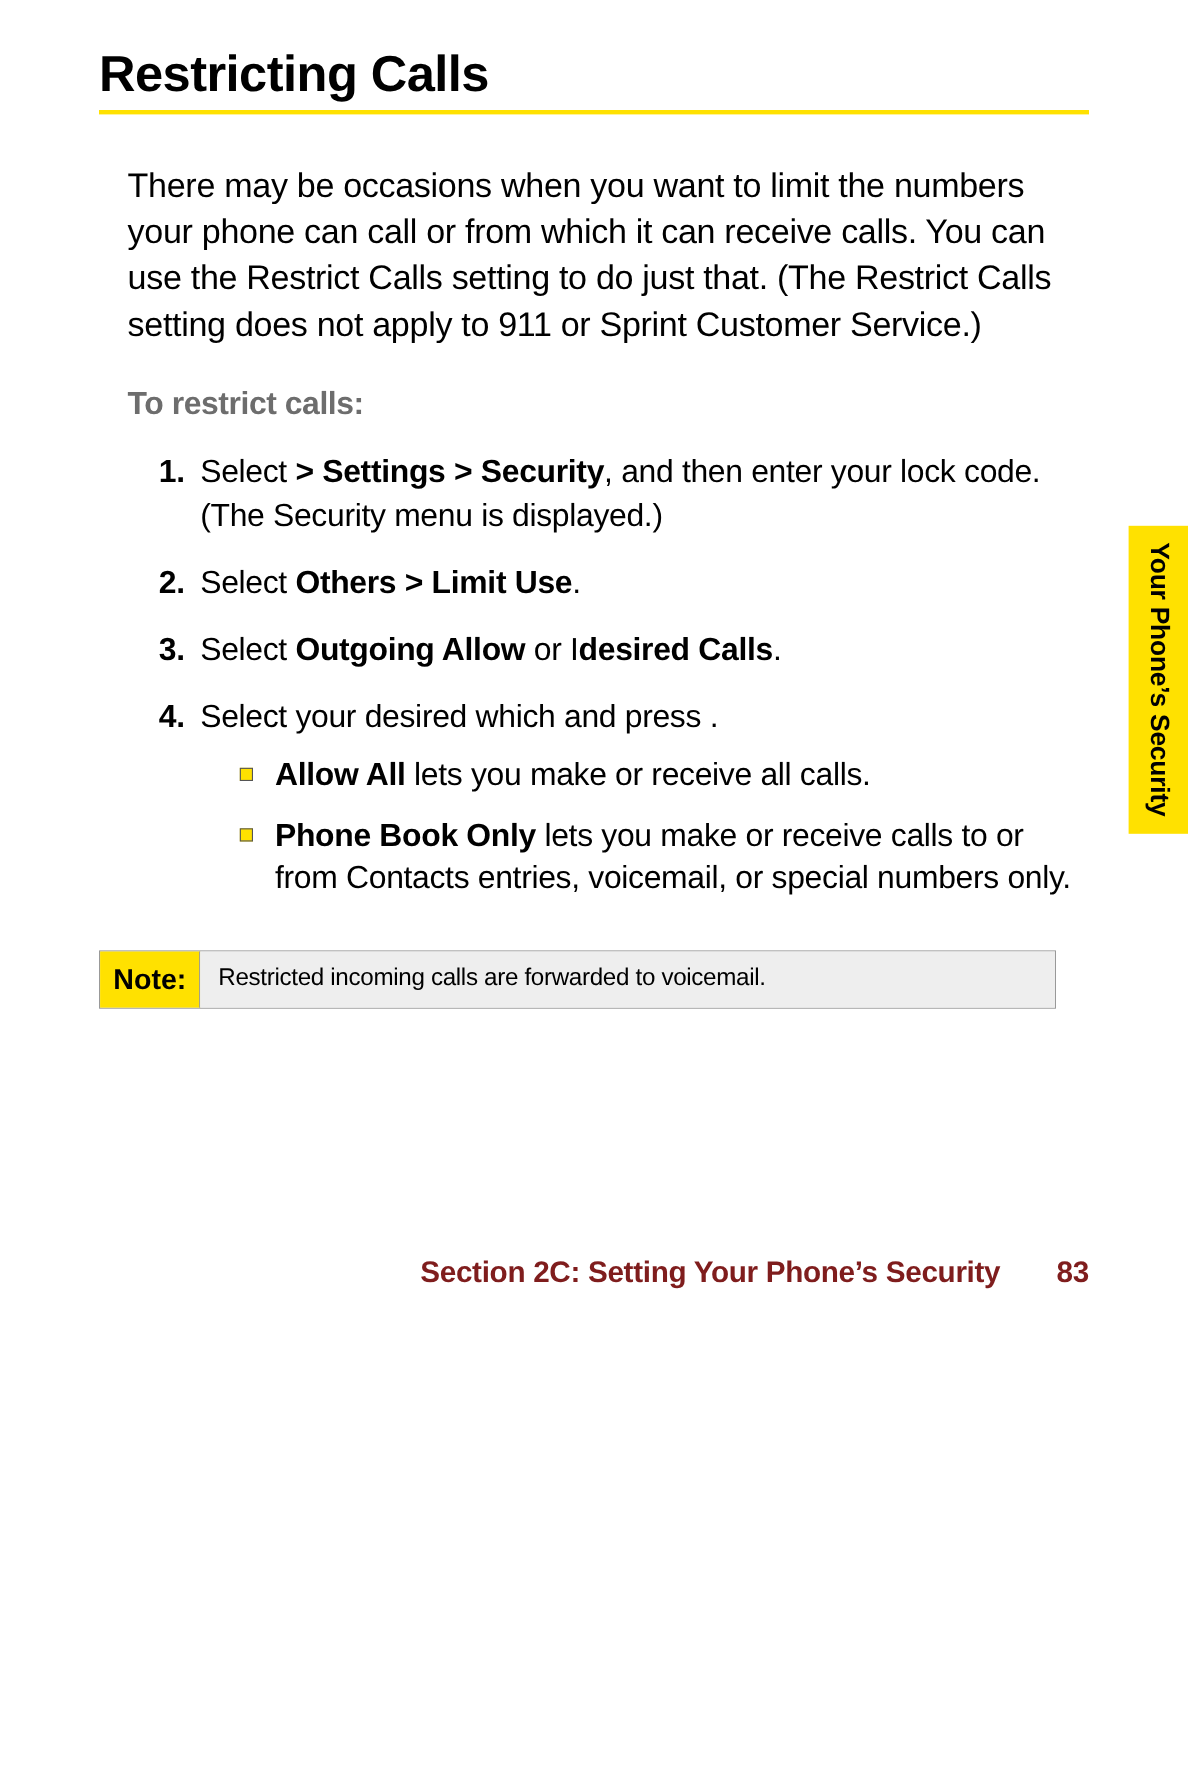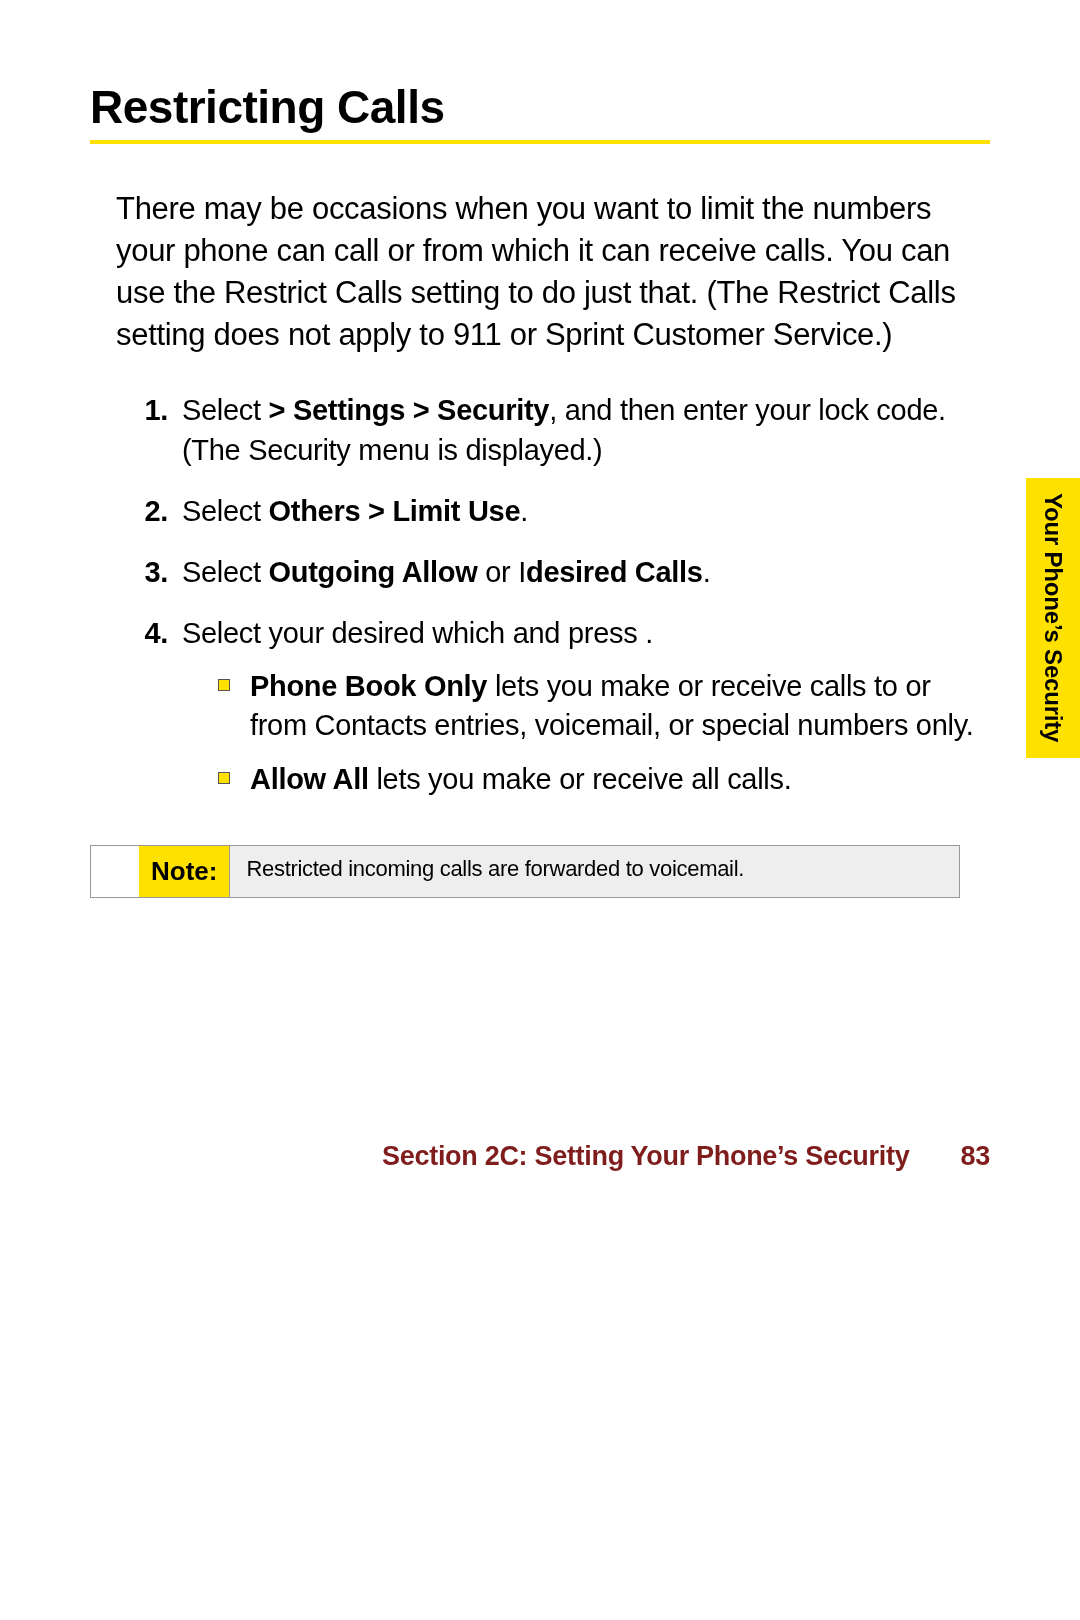--- a/index.html
+++ b/index.html
@@ -1,17 +1,17 @@
 <!DOCTYPE html>
 <html><head>
 <meta charset="utf-8">
 <style>
   * { box-sizing: border-box; margin: 0; padding: 0; }
   html, body { width: 1080px; height: 1620px; background: #fff; font-family: "Segoe UI", "Helvetica Neue", Arial, sans-serif; color: #000; }
-  .page { position: relative; width: 1080px; height: 1232px; padding: 80px 90px 60px 90px; }
+  .page { position: relative; width: 1080px; height: 1232px; padding: 40px 90px 60px 90px; }
   .heading {
     font-size: 46px;
     font-weight: 700;
     letter-spacing: -0.5px;
     border-bottom: 4px solid #ffe100;
     padding-bottom: 6px;
     margin-bottom: 44px;
   }
   .body-block { padding-left: 26px; padding-right: 10px; }
   .intro {
@@ -61,21 +61,20 @@
     margin-top: 30px;
     margin-left: -26px;
     width: 870px;
   }
   .note-label {
     background: #ffe100;
     font-weight: 700;
     font-size: 26px;
     padding: 10px 12px;
     border-right: 1px solid #999;
-    margin-left: 48px;
   }
   .note-text {
     background: #eeeeee;
     font-size: 22px;
     padding: 10px 16px;
     flex: 1;
     letter-spacing: -0.3px;
   }
   .side-tab {
     position: absolute;
@@ -109,20 +108,21 @@
 <body>
 
 <div class="page">
 
   <h1 class="heading">Restricting Calls</h1>
 
   <div class="body-block">
 
     <p class="intro">There may be occasions when you want to limit the numbers your phone can call or from which it can receive calls. You can use the Restrict Calls setting to do just that. (The Restrict Calls setting does not apply to 911 or Sprint Customer Service.)</p>
 
+    <p class="subhead">To restrict calls:</p>
 
     <ol class="steps">
       <li>
         <span class="num">1.</span>
         <span class="step-body">
           <span>Select </span><span class="b"> &gt; Settings &gt; Security</span><span>, and then enter your lock code. (The Security menu is displayed.)</span>
         </span>
       </li>
       <li>
         <span class="num">2.</span>
@@ -138,27 +138,27 @@
       </li>
       <li>
         <span class="num">4.</span>
         <span class="step-body">
           <span>Select your desired which and press </span><span>     </span><span>.</span>
 
           <ul class="opts">
             <li>
               <span class="bullet"></span>
               <span class="opt-body">
-                <span class="b">Phone Book Only</span><span> lets you make or receive calls to or from Contacts entries, voicemail, or special numbers only.</span>
+                <span class="b">Allow All</span><span> lets you make or receive all calls.</span>
               </span>
             </li>
             <li>
               <span class="bullet"></span>
               <span class="opt-body">
-                <span class="b">Allow All</span><span> lets you make or receive all calls.</span>
+                <span class="b">Phone Book Only</span><span> lets you make or receive calls to or from Contacts entries, voicemail, or special numbers only.</span>
               </span>
             </li>
           </ul>
         </span>
       </li>
     </ol>
 
     <div class="note-row">
       <div class="note-label">Note:</div>
       <div class="note-text">Restricted incoming calls are forwarded to voicemail.</div>

